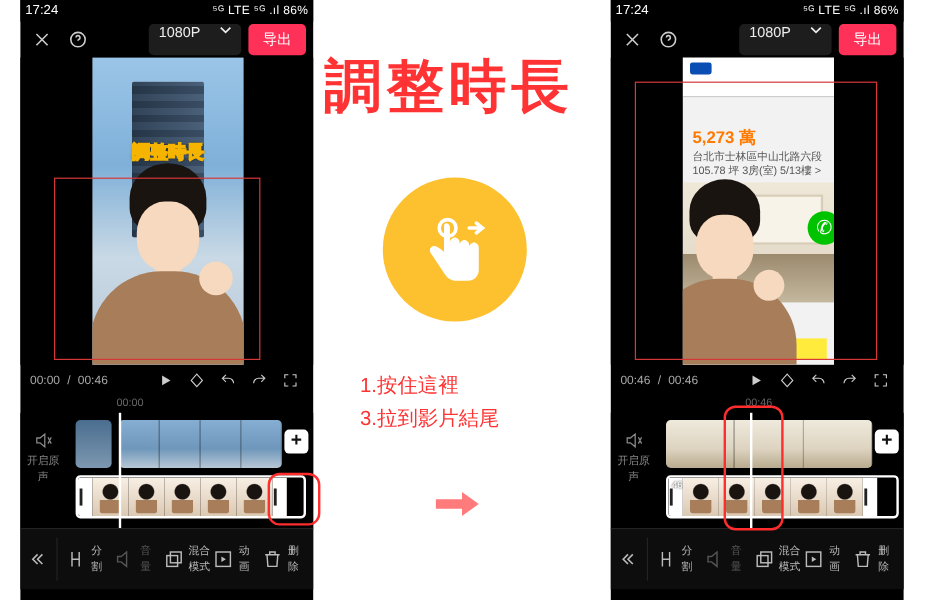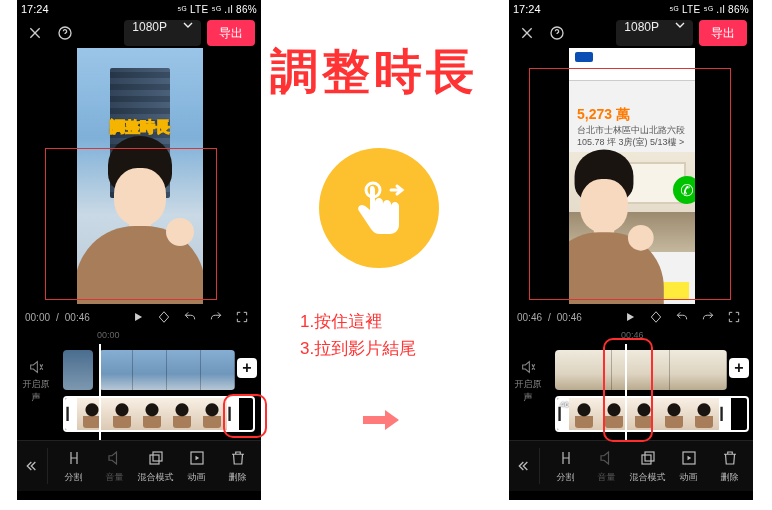--- a/index.html
+++ b/index.html
@@ -73,21 +73,21 @@
 .phone.left .tl-over{width:188px}
 .phone.right .tl-over{width:190px}
 .red-round{position:absolute;border:2px solid #ff2d2d;border-radius:10px;pointer-events:none}
 .phone.left .red-round{left:206px;top:50px;width:40px;height:40px}
 .phone.right .red-round{left:94px;top:-6px;width:46px;height:100px}
 .playhead{position:absolute;top:0;bottom:0;width:2px;background:#fff}
 .phone.left .playhead{left:82px}
 .phone.right .playhead{left:116px}
 
 .toolbar{display:flex;align-items:center;height:50px;padding:0 4px;gap:2px;background:#0d0d0d;border-top:1px solid #222}
-.tbx{flex:1;display:flex;flex-direction:column;align-items:center;justify-content:center;gap:3px;color:#bbb;font-size:9px}
+.tbx{flex:1;display:flex;flex-direction:row;align-items:center;justify-content:center;gap:3px;color:#bbb;font-size:9px}
 .tbx.dim{color:#555}
 .tbx .ico{width:20px;height:20px;display:flex;align-items:center;justify-content:center}
 .tbx .ico svg{width:18px;height:18px;fill:none;stroke:currentColor;stroke-width:1.6}
 .tb-collapse{width:26px;display:flex;align-items:center;justify-content:center;color:#bbb;border-right:1px solid #222;margin-right:4px;height:36px}
 .tb-collapse svg{width:16px;height:16px;fill:none;stroke:#bbb;stroke-width:2}
 
 
 .center-title{position:absolute;left:270px;top:40px;font-size:48px;font-weight:700;color:#ff3333;letter-spacing:4px}
 .touch-badge{position:absolute;left:319px;top:148px;width:120px;height:120px;background:#fdc02f;border-radius:50%;display:flex;align-items:center;justify-content:center}
 .touch-badge svg{width:64px;height:64px;fill:#fff}

